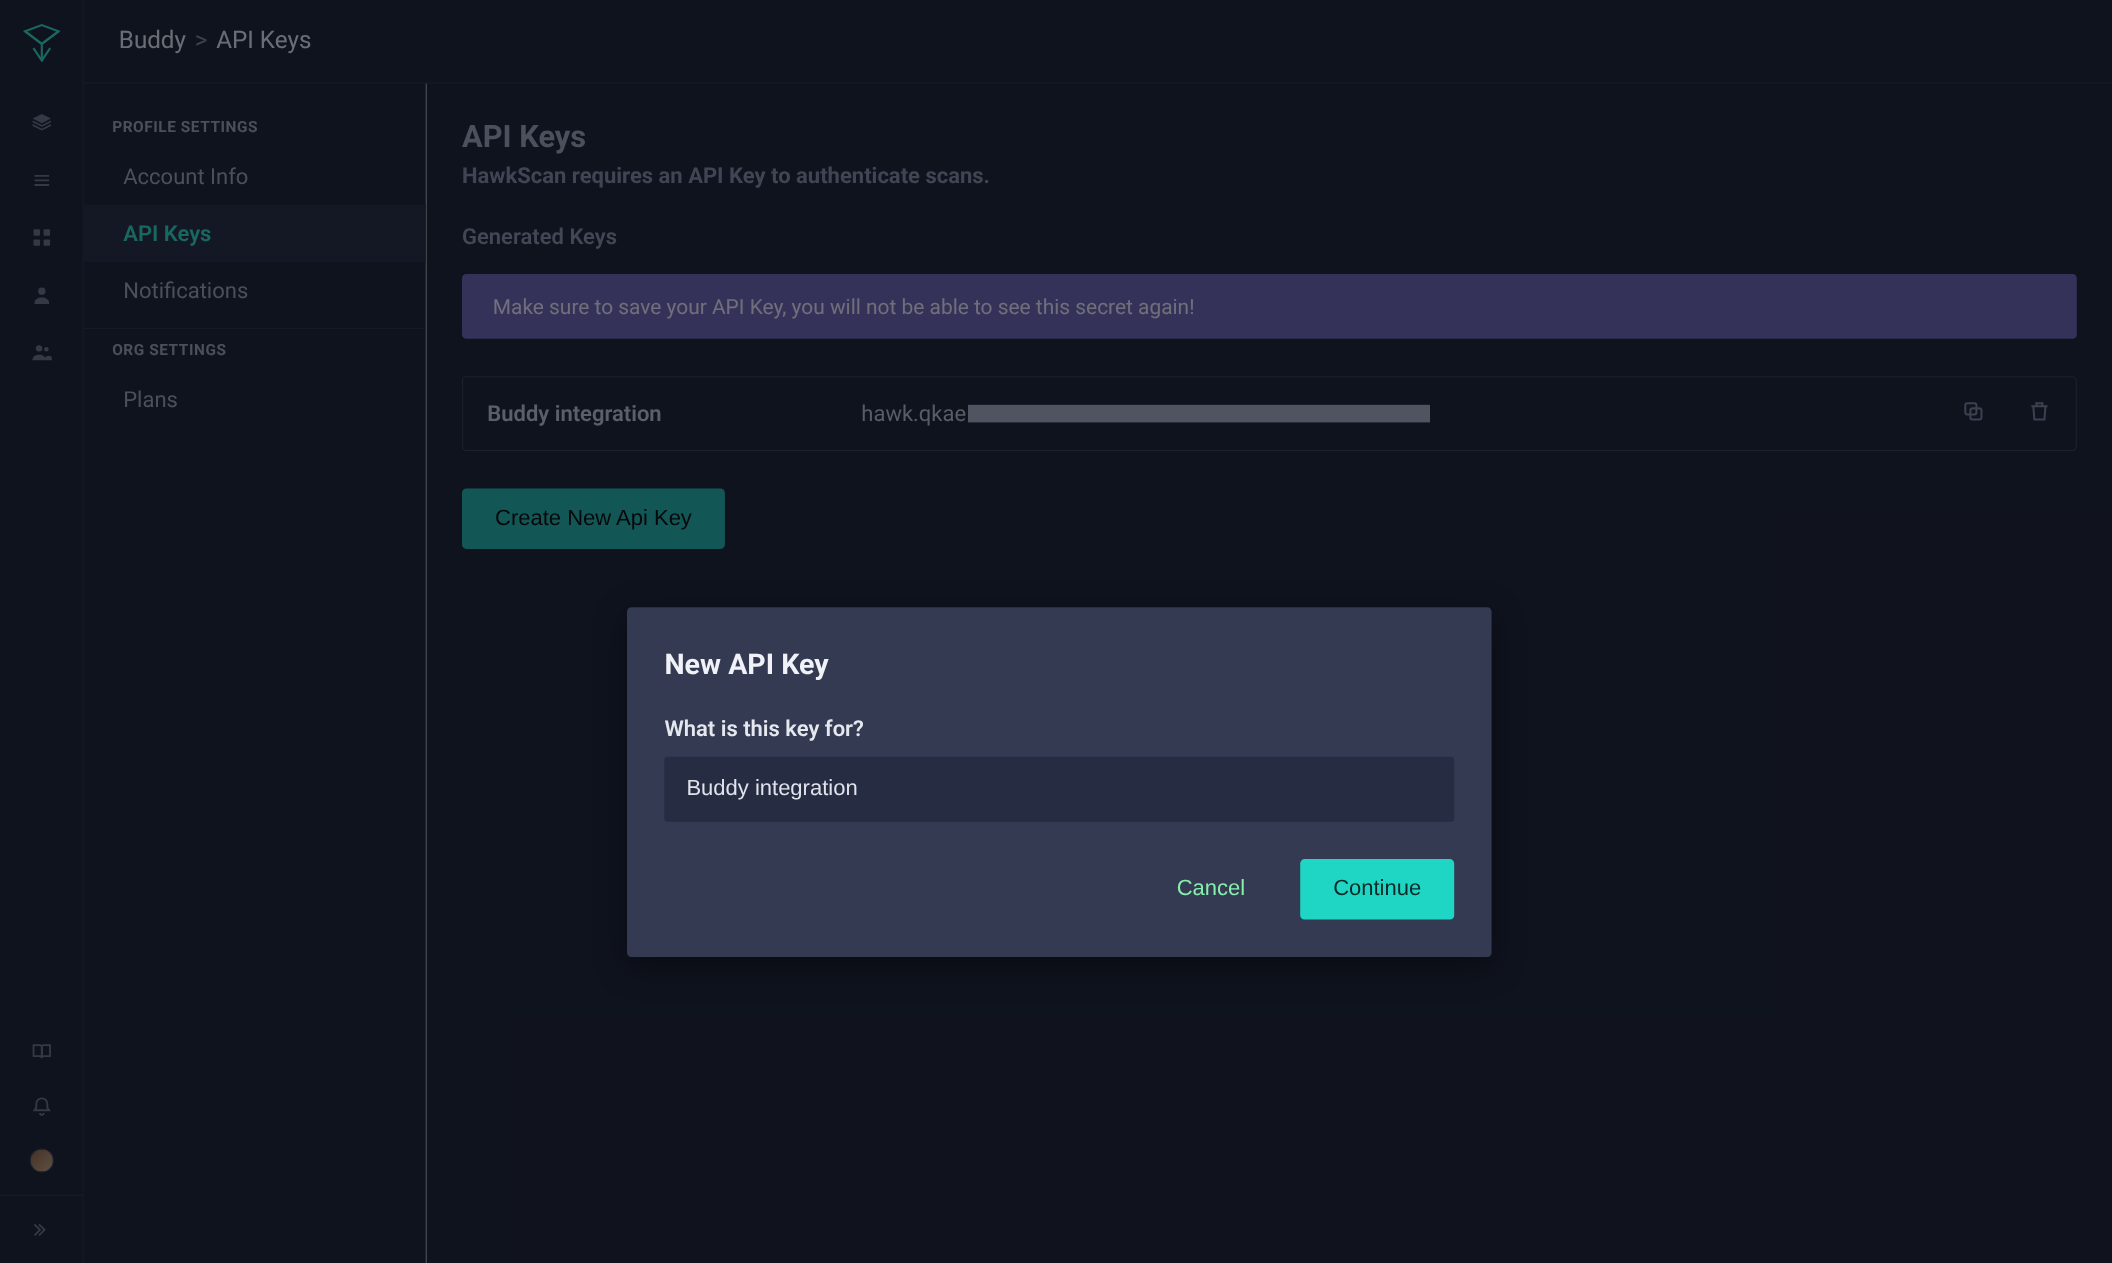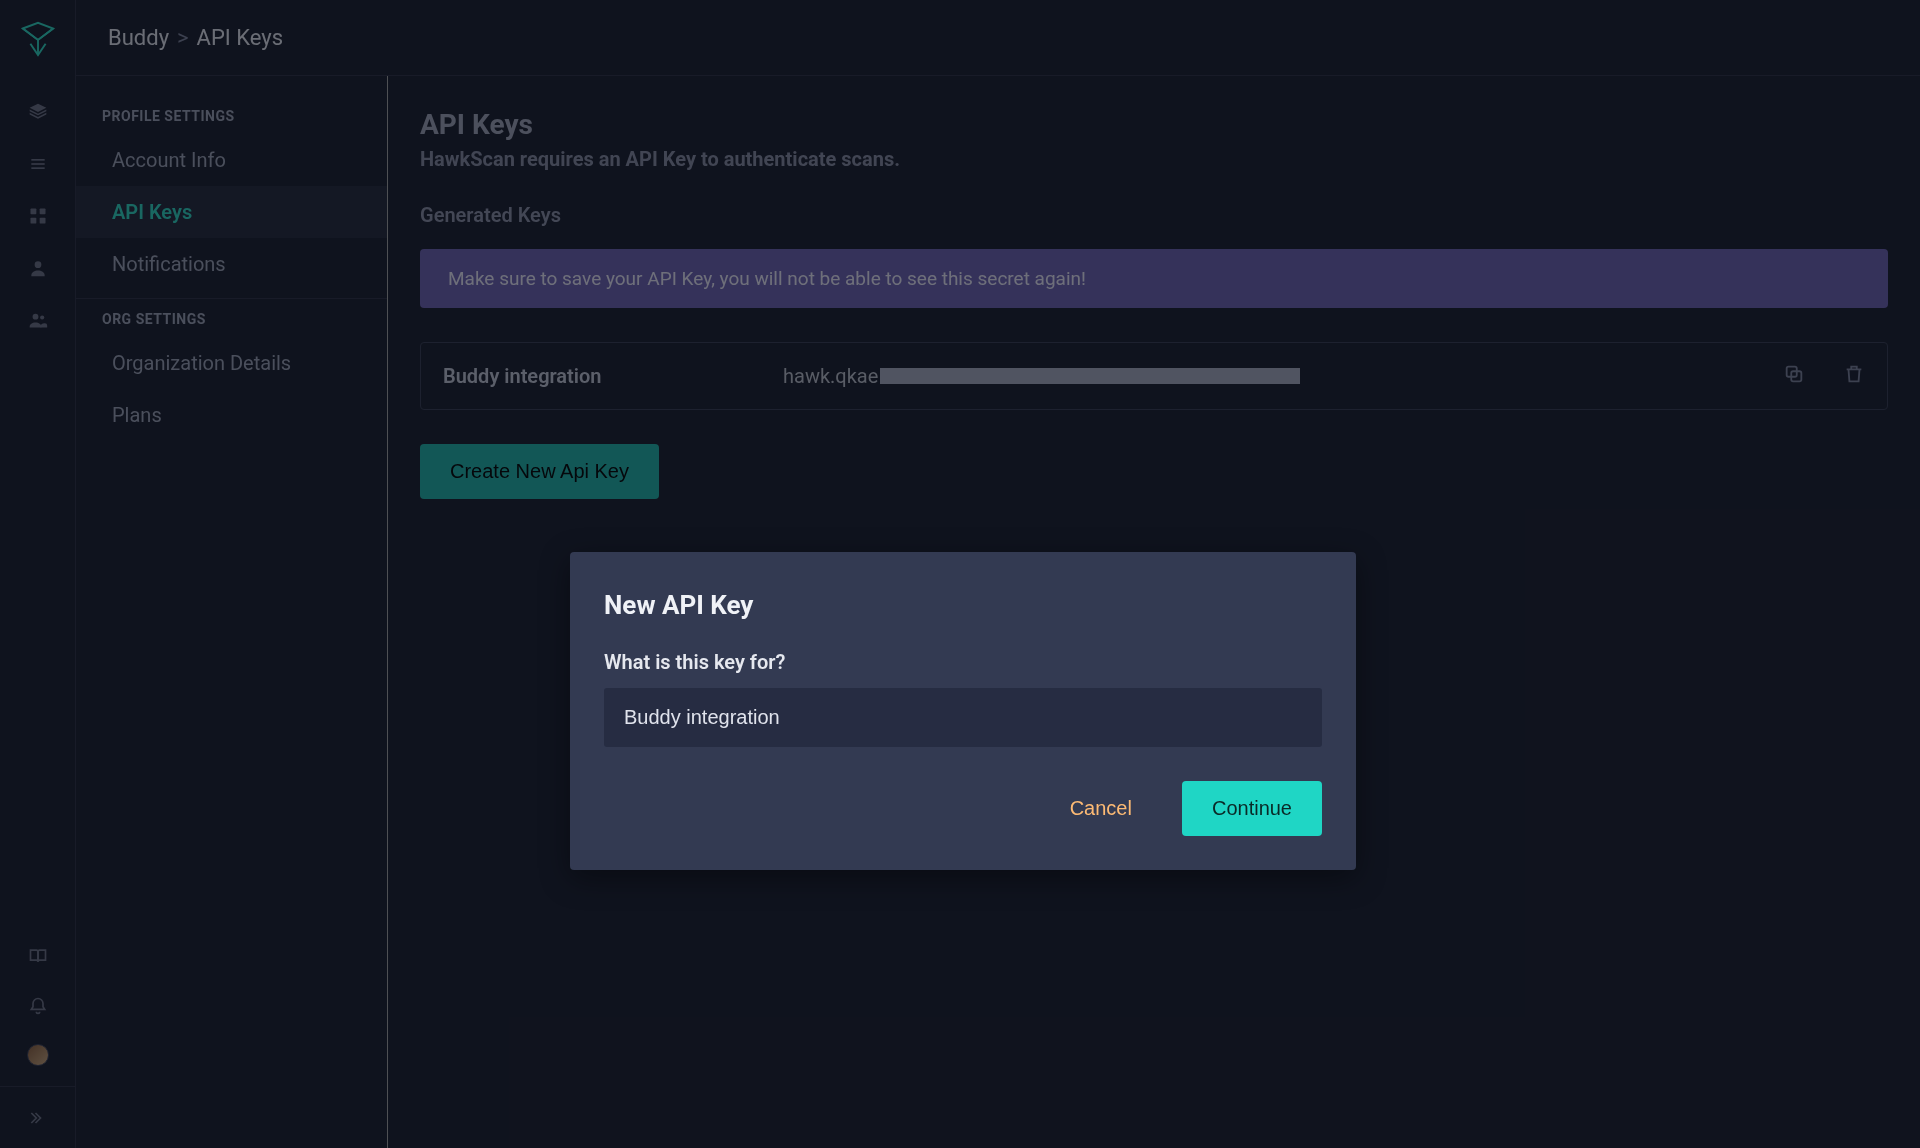--- a/index.html
+++ b/index.html
@@ -206,21 +206,21 @@
     font-size: 20px;
     color: #e0e3ec;
     outline: none;
     margin-bottom: 34px;
   }
   .modal-actions {
     display: flex; justify-content: flex-end; gap: 30px; align-items: center;
   }
   .btn-cancel {
     background: none; border: none;
-    color: #fdba74; font-size: 20px;
+    color: #86efac; font-size: 20px;
     cursor: pointer; padding: 14px 20px;
   }
   .btn-continue {
     background: #1fd6c5;
     color: #0a2a27;
     font-size: 20px; font-weight: 500;
     border: none; border-radius: 4px;
     padding: 16px 30px;
     cursor: pointer;
   }
@@ -301,21 +301,20 @@
   <span>API Keys</span>
 </div>
 
 <div class="settings-sidebar">
   <div class="settings-group-label">PROFILE SETTINGS</div>
   <div class="settings-item">Account Info</div>
   <div class="settings-item active">API Keys</div>
   <div class="settings-item">Notifications</div>
   <div class="settings-group-divider"></div>
   <div class="settings-group-label">ORG SETTINGS</div>
-  <div class="settings-item">Organization Details</div>
   <div class="settings-item">Plans</div>
 </div>
 
 <div class="main">
   <div class="page-title">API Keys</div>
   <div class="page-subtitle">HawkScan requires an API Key to authenticate scans.</div>
   <div class="section-label">Generated Keys</div>
   <div class="info-banner">Make sure to save your API Key, you will not be able to see this secret again!</div>
 
   <div class="key-row">

